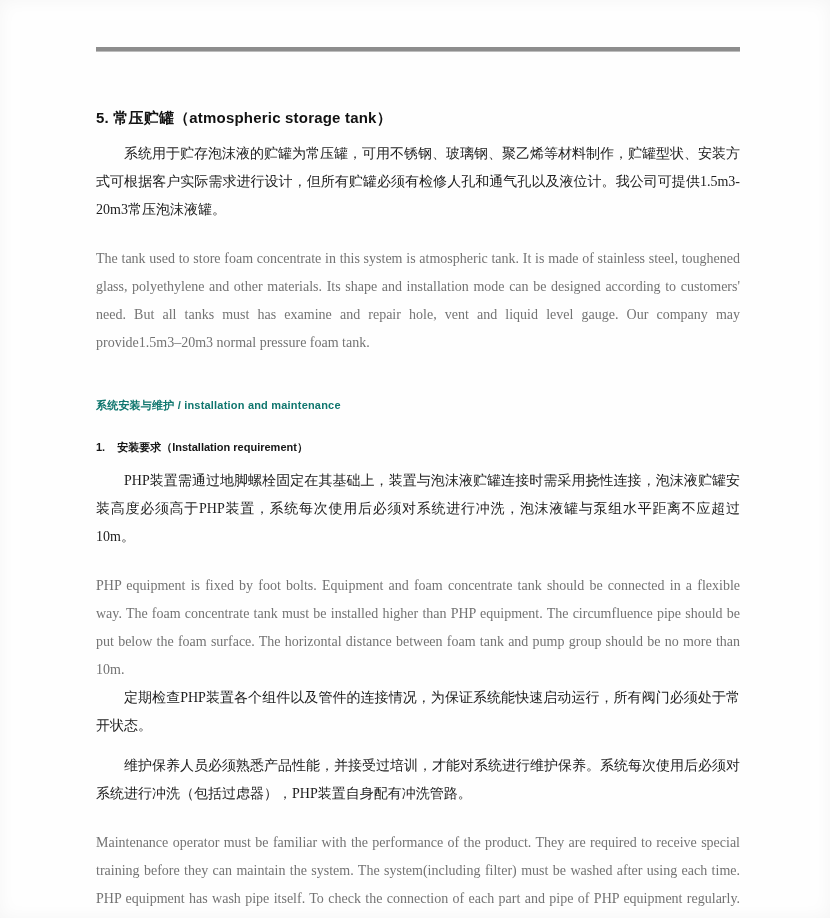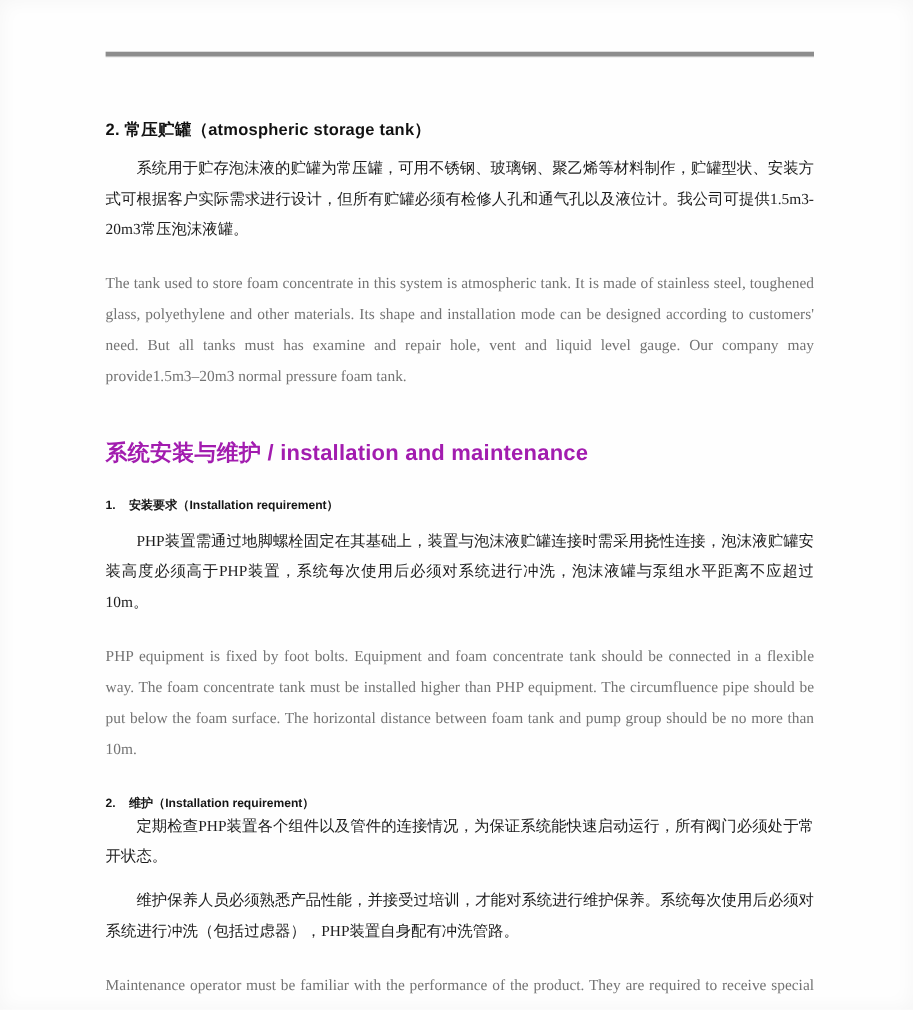--- a/index.html
+++ b/index.html
@@ -46,61 +46,58 @@
   p.en {
     margin: 21px 0 0 0;
     font-size: 14px;
     line-height: 28px;
     text-align: justify;
     color: #737373;
   }
   h2.blue-title {
     margin: 41px 0 11px 0;
     font-family: "Liberation Sans", sans-serif;
-    font-size: 20px;
+    font-size: 11px;
     font-weight: bold;
-    color: #a21caf;
+    color: #0f766e;
     letter-spacing: 0.2px;
   }
   h3.sub-heading {
     margin: 27px 0 0 0;
     font-family: Liberation Sans, sans-serif;
     font-size: 11px;
     font-weight: bold;
     color: #161616;
   }
   h3.sub-heading .num { margin-right: 12px; }
 </style>
 </head>
 <body>
 
 <div class="page">
   <div class="content">
 
     <div class="top-rule"></div>
 
     <section>
-      <h1 class="tank-heading">2. 常压贮罐（atmospheric storage tank）</h1>
+      <h1 class="tank-heading">5. 常压贮罐（atmospheric storage tank）</h1>
       <p class="zh">系统用于贮存泡沫液的贮罐为常压罐，可用不锈钢、玻璃钢、聚乙烯等材料制作，贮罐型状、安装方式可根据客户实际需求进行设计，但所有贮罐必须有检修人孔和通气孔以及液位计。我公司可提供1.5m3-20m3常压泡沫液罐。</p>
       <p class="en">The tank used to store foam concentrate in this system is atmospheric tank. It is made of stainless steel, toughened glass, polyethylene and other materials. Its shape and installation mode can be designed according to customers' need. But all tanks must has examine and repair hole, vent and liquid level gauge. Our company may provide1.5m3–20m3 normal pressure foam tank.</p>
     </section>
 
     <h2 class="blue-title">系统安装与维护 / installation and maintenance</h2>
 
     <section>
       <h3 class="sub-heading">
         <span class="num">1.</span><span>安装要求（Installation requirement）</span>
       </h3>
       <p class="zh">PHP装置需通过地脚螺栓固定在其基础上，装置与泡沫液贮罐连接时需采用挠性连接，泡沫液贮罐安装高度必须高于PHP装置，系统每次使用后必须对系统进行冲洗，泡沫液罐与泵组水平距离不应超过10m。</p>
       <p class="en">PHP equipment is fixed by foot bolts. Equipment and foam concentrate tank should be connected in a flexible way. The foam concentrate tank must be installed higher than PHP equipment. The circumfluence pipe should be put below the foam surface. The horizontal distance between foam tank and pump group should be no more than 10m.</p>
     </section>
 
     <section>
-      <h3 class="sub-heading">
-        <span class="num">2.</span><span>维护（Installation requirement）</span>
-      </h3>
       <p class="zh cont">定期检查PHP装置各个组件以及管件的连接情况，为保证系统能快速启动运行，所有阀门必须处于常开状态。</p>
       <p class="zh">维护保养人员必须熟悉产品性能，并接受过培训，才能对系统进行维护保养。系统每次使用后必须对系统进行冲洗（包括过虑器），PHP装置自身配有冲洗管路。</p>
       <p class="en">Maintenance operator must be familiar with the performance of the product. They are required to receive special training before they can maintain the system. The system(including filter) must be washed after using each time. PHP equipment has wash pipe itself. To check the connection of each part and pipe of PHP equipment regularly. To ensure the quick startup of the system, all valves must stay open.</p>
     </section>
 
   </div>
 </div>
 
 </body></html>

